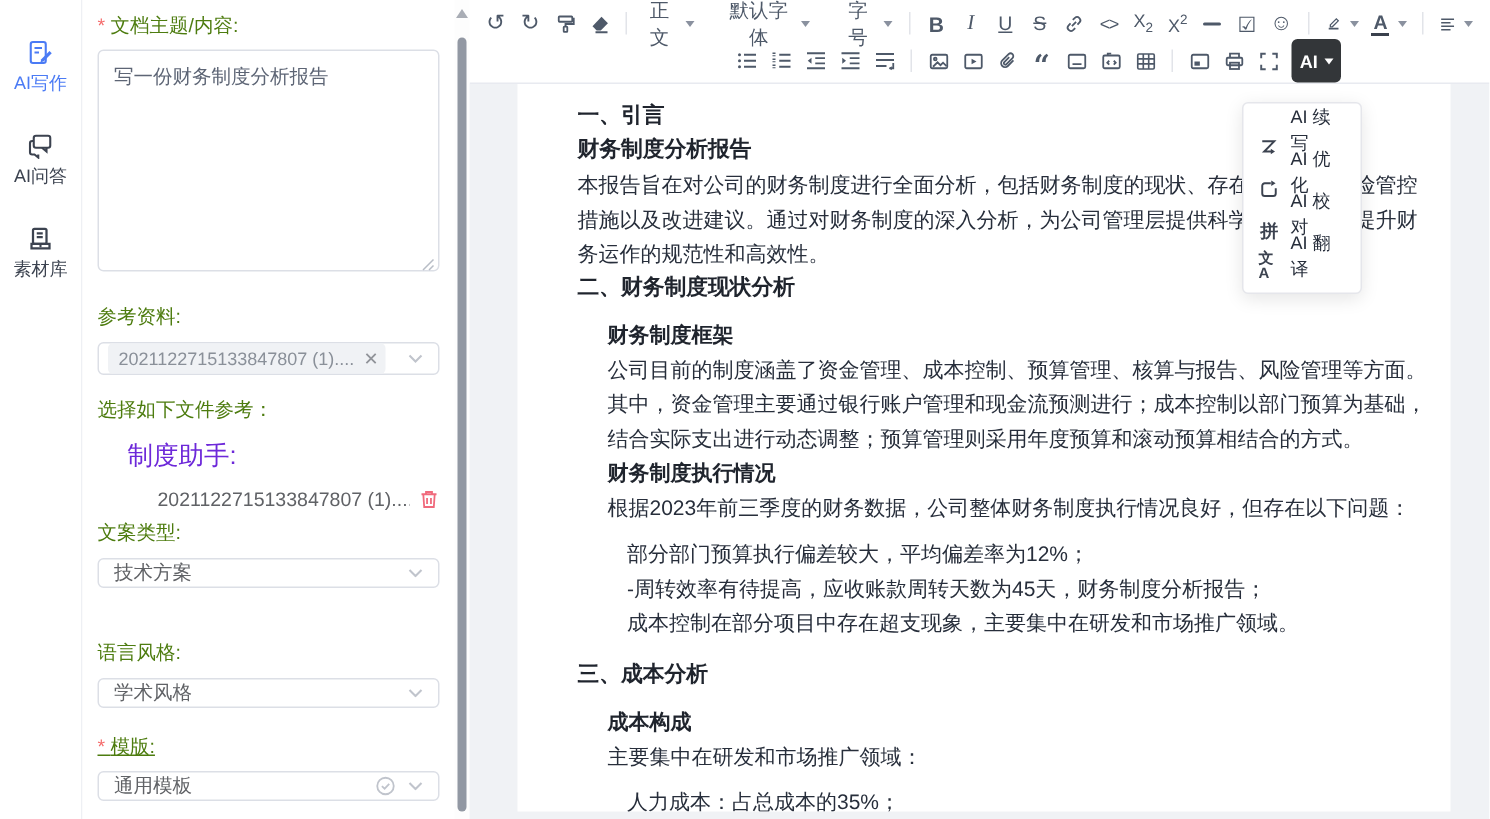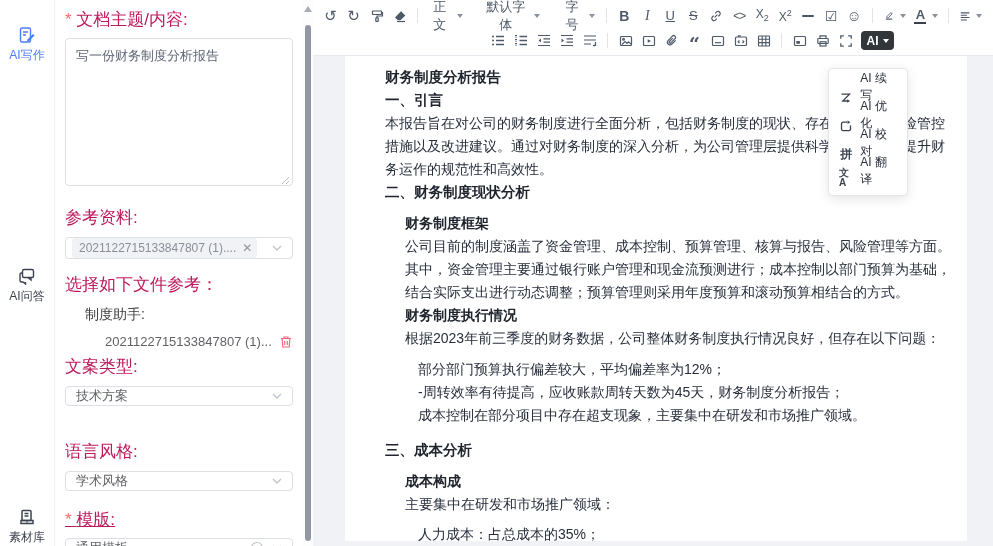--- a/index.html
+++ b/index.html
@@ -2,45 +2,45 @@
 <html><head>
 <meta charset="utf-8">
 <style>
   * { margin:0; padding:0; box-sizing:border-box; }
   html,body { width:993px; height:546px; overflow:hidden; background:#fff;
     font-family:"Liberation Sans","DejaVu Sans",sans-serif; }
   .app { display:flex; width:993px; height:546px; }
 
   
   .iconbar { width:55px; flex:0 0 55px; border-right:1px solid #eef0f4;
-    display:flex; flex-direction:column; align-items:center; padding-top:26px; gap:24px; background:#fff;justify-content:space-between;}
+    display:flex; flex-direction:column; align-items:center; padding-top:26px; gap:24px; background:#fff;}
   .nav-item { display:flex; flex-direction:column; align-items:center; gap:3px;
     font-size:12px; color:#3c4350; cursor:pointer; }
   .nav-item.active { color:#4b7bf5; }
   .nav-item svg { display:block; }
 
   
   .panel { width:248px; flex:0 0 248px; padding:8px 10px 0 10px; background:#fff;
     display:flex; flex-direction:column; overflow:hidden; }
-  .f-label { font-size:17px; color:#be185d; }
+  .f-label { font-size:13px; color:#4d7c0f; }
   .req::before { content:"* "; color:#f56c6c; }
   .ta-wrap { position:relative; margin-top:7px; }
   textarea { width:100%; height:148px; border:1px solid #dcdfe6; border-radius:4px;
     padding:8px 10px; font-size:13px; color:#5d6575; resize:none; outline:none;
     font-family:"Liberation Sans","DejaVu Sans",sans-serif; }
   .resize-grip { position:absolute; right:3px; bottom:5px; color:#b8bdc6; }
   .select { position:relative; height:34px; border:1px solid #dcdfe6; border-radius:4px;
     background:#fff; display:flex; align-items:center; padding:0 46px 0 10px;
     font-size:13px; color:#606266; cursor:pointer; }
   .select .chev { position:absolute; right:10px; top:50%; margin-top:-3px; color:#c0c4cc; }
   .select .circle-ok { position:absolute; right:28px; top:50%; margin-top:-7px; color:#c0c4cc; }
   .tag { background:#f0f2f5; border-radius:3px; font-size:12px; color:#8a9099;
     padding:3px 5px 3px 7px; display:flex; align-items:center; gap:6px; max-width:185px; white-space:nowrap; }
   .tag .x { color:#909399; font-size:12px; cursor:pointer; }
-  .file-group { margin:10px 0 0 20px; font-size:14px; color:#404040; }
+  .file-group { margin:10px 0 0 20px; font-size:17px; color:#6d28d9; }
   .file-row { margin:10px 0 0 40px; display:flex; align-items:center; font-size:13px; color:#606266; }
   .file-row .name { flex:1; white-space:nowrap; overflow:hidden; }
   .trash { color:#f06a7c; cursor:pointer; margin-left:6px; display:flex; }
   .btn-row { display:flex; gap:9px; margin-top:14px; }
   .btn { border:none; border-radius:4px; background:#4b7bf5; color:#fff; font-size:14px;
     height:28px; cursor:pointer; font-family:inherit; }
   .btn.generate { flex:2.6; }
   .btn.download { flex:1; }
 
   
@@ -66,21 +66,21 @@
   .glyph-b { font-weight:bold; font-size:14px; }
   .glyph-i { font-style:italic; font-family:"Liberation Serif","DejaVu Serif",serif; font-size:14px; }
   .glyph-u { text-decoration:underline; font-size:13px; }
   .glyph-s { text-decoration:line-through; font-size:13px; }
   .subsup { font-size:12px;text-align:center; }
   .subsup sub,.subsup sup { font-size:9px; }
   .hrbar { width:12px; height:2px; background:#4e5969; border-radius:1px; }
   .colorA { font-size:13px; font-weight:bold; line-height:1; display:flex; flex-direction:column; align-items:center; gap:1px; }
   .colorA .bar { width:12px; height:2px; background:#3a414d; }
   .quote-glyph { font-family:"DejaVu Serif","Liberation Serif",serif; font-size:19px; font-weight:bold; line-height:0.4; margin-top:9px; }
-  .ai-btn { background:#333639; color:#fff; border-radius:4px; height:19px; min-width:33px;
+  .ai-btn { background:#333639; color:#fff; border-radius:4px; height:29px; min-width:33px;
     padding:0 5px; gap:4px; font-size:12px; font-weight:bold; margin-left:4px; }
   .ai-btn .caret { border-top-color:#fff; }
 
   
   .canvas { flex:1; background:#f0f2f5; position:relative; padding:0 26px 5px 32px; min-height:0; }
   .page { background:#fff; height:100%; padding:10px 16px 0 40px; overflow:hidden; }
   .doc { font-size:14px; line-height:23px; color:#272e3b; }
   .doc .h-main { font-weight:bold; font-size:14.5px; color:#1f242d; }
   .doc .sub { margin-left:20px; }
   .doc .h-sub { font-weight:bold; margin-left:20px; color:#1f242d; }
@@ -394,22 +394,22 @@
         </button>
         <button class="tb ai-btn">
           <span>AI</span>
             <i class="caret"></i>
         </button>
       </div>
     </div>
 
     <div class="canvas">
       <div class="page doc">
+        <div class="h-main">一、引言</div>
         <div class="h-main">财务制度分析报告</div>
-        <div class="h-main">一、引言</div>
         <p>本报告旨在对公司的财务制度进行全面分析，包括财务制度的现状、存在的问题及风险管控措施以及改进建议。通过对财务制度的深入分析，为公司管理层提供科学决策依据，提升财务运作的规范性和高效性。</p>
         <div class="h-main">二、财务制度现状分析</div>
         <div class="h-sub gap-s">财务制度框架</div>
         <p class="sub">公司目前的制度涵盖了资金管理、成本控制、预算管理、核算与报告、风险管理等方面。其中，资金管理主要通过银行账户管理和现金流预测进行；成本控制以部门预算为基础，结合实际支出进行动态调整；预算管理则采用年度预算和滚动预算相结合的方式。</p>
         <div class="h-sub">财务制度执行情况</div>
         <p class="sub">根据2023年前三季度的财务数据，公司整体财务制度执行情况良好，但存在以下问题：</p>
         <ul>
           <li>部分部门预算执行偏差较大，平均偏差率为12%；</li>
           <li>-周转效率有待提高，应收账款周转天数为45天，财务制度分析报告；</li>
           <li>成本控制在部分项目中存在超支现象，主要集中在研发和市场推广领域。</li>

